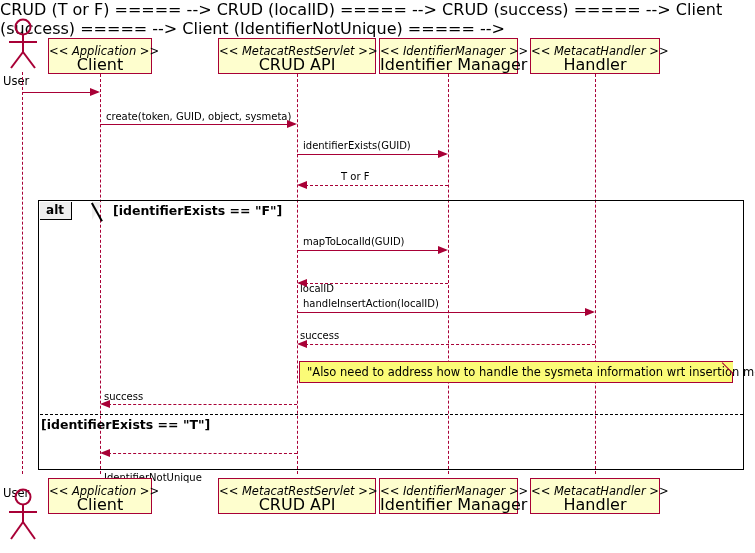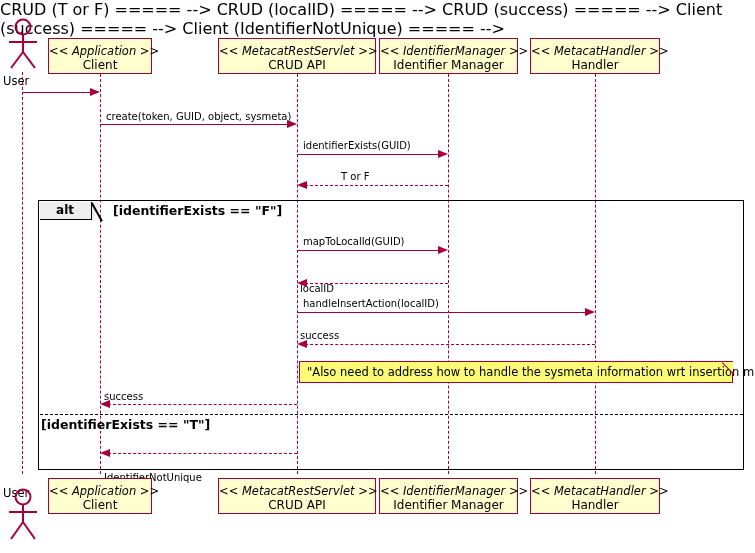--- a/index.html
+++ b/index.html
@@ -34,21 +34,21 @@
     color: #000000;
   }
   .participant .stereo {
     font-style: italic;
     font-size: 11.5px;
     white-space: nowrap;
     display: block;
   }
   .participant .pname {
     font-style: normal;
-    font-size: 12px;
+    font-size: 16px;
     white-space: nowrap;
     display: block;
   }
 
   
   .lifeline {
     position: absolute;
     width: 0;
     border-left: 1.3px dashed #A80036;
   }
@@ -217,21 +217,21 @@
   <div class="arrow-head right" style="left:438px; top:149.5px;"></div>
 
    CRUD (T or F) ===== --&gt;
   <div class="msg-label" style="left:297px; top:171px;padding-left:44px;">T or F</div>
   <div class="msg-line dashed" style="left:300px; top:185px; width:148px;"></div>
   <div class="arrow-head left" style="left:297px; top:180.5px;"></div>
 
   
   <div class="alt-frame" style="left:38px; top:200px; width:706px; height:270px;"></div>
 
-  <div class="alt-tab" style="left:39.6px; top:201.6px; width:52px; height:18px;">alt</div>
+  <div class="alt-tab" style="left:39.6px; top:201.6px; width:32px; height:18px;">alt</div>
   <div class="alt-tab-corner" style="left:91.6px; top:201.6px;"></div>
   <div class="alt-tab-corner-line" style="left:91.6px; top:201.6px; width:20.6px; transform: rotate(61deg);"></div>
 
   <div class="alt-cond" style="left:113px; top:203px;">[identifierExists == "F"]</div>
 
   
   <div class="msg-label" style="left:303px; top:236px;">mapToLocalId(GUID)</div>
   <div class="msg-line" style="left:297px; top:250px; width:149px;"></div>
   <div class="arrow-head right" style="left:438px; top:245.5px;"></div>
 

